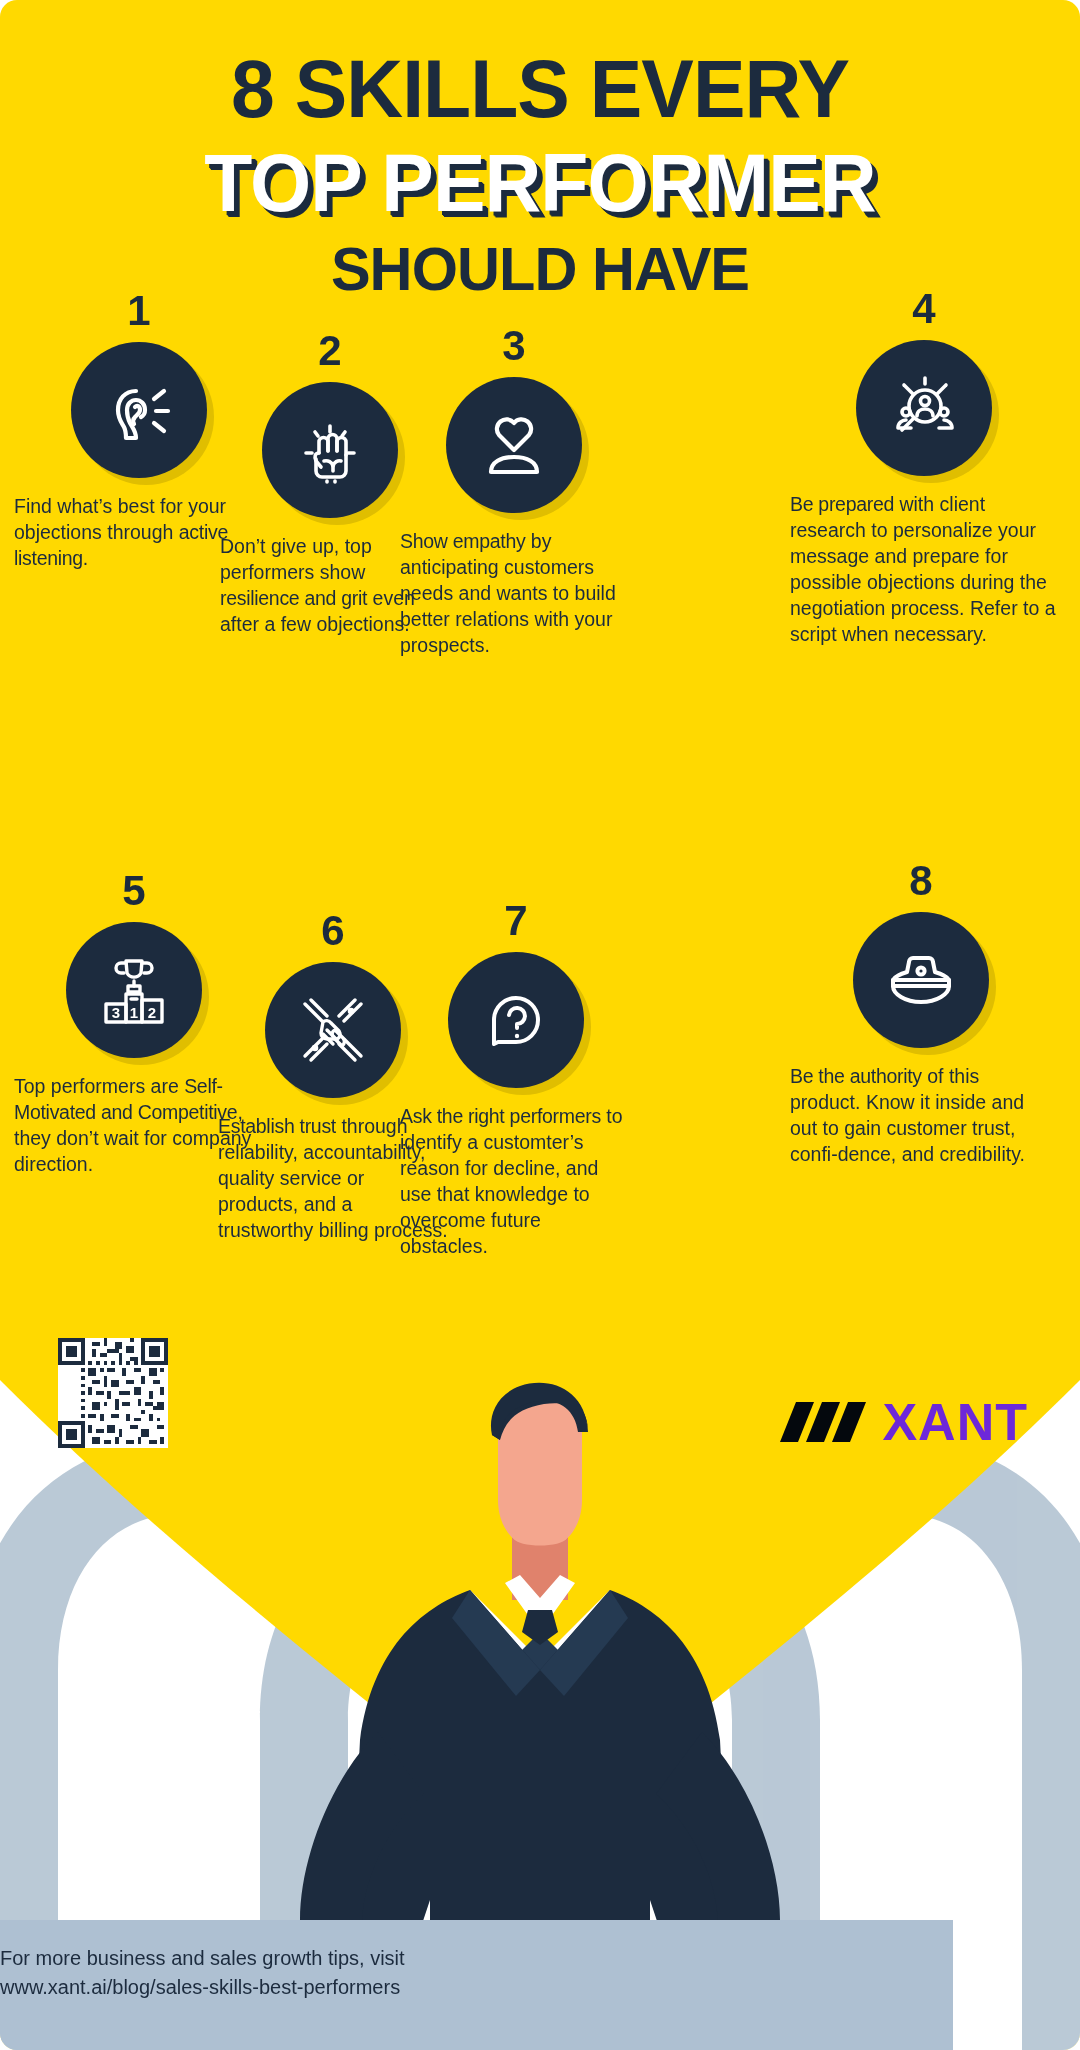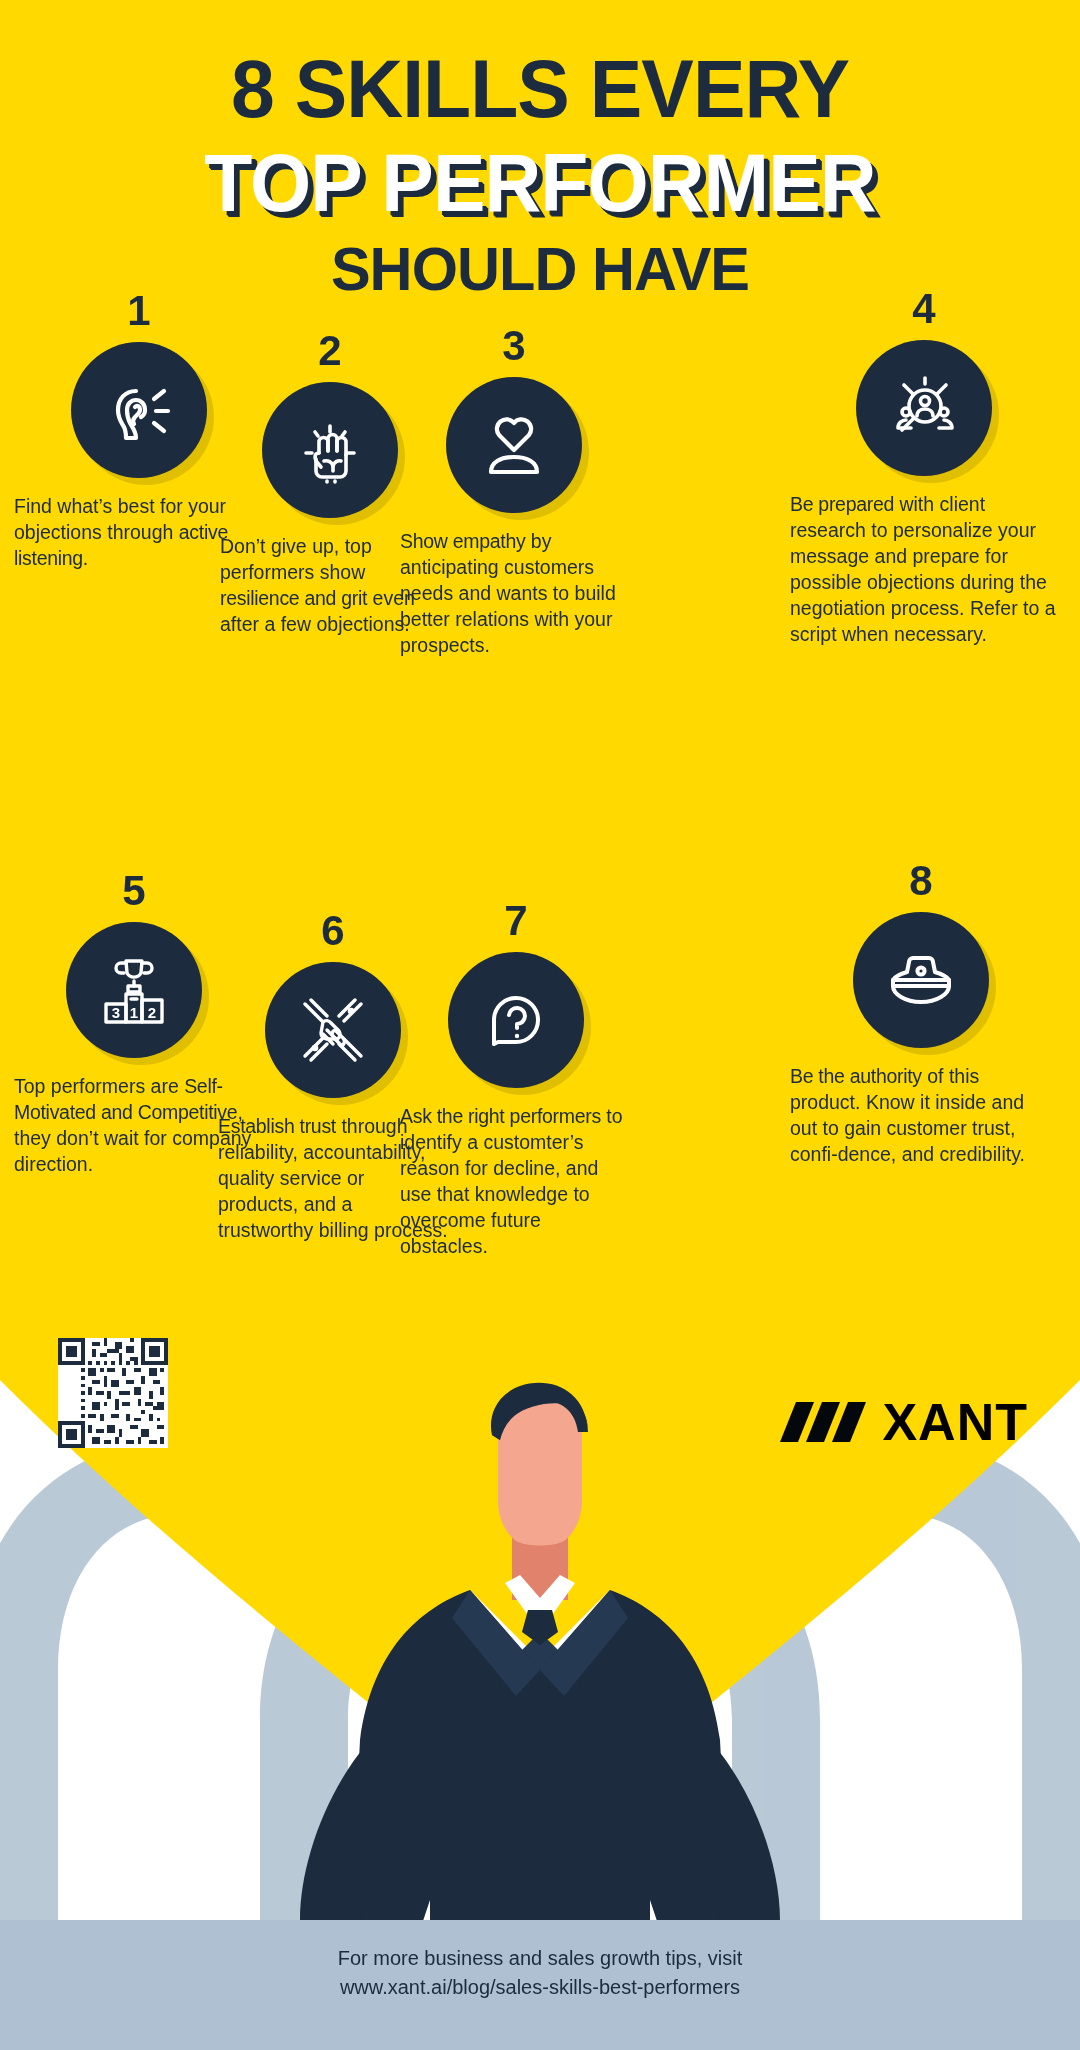--- a/index.html
+++ b/index.html
@@ -9,20 +9,21 @@
     height: 2050px;
     font-family: "Liberation Sans", sans-serif;
   }
 
   #poster {
     position: relative;
     width: 1080px;
     height: 2050px;
     overflow: hidden;
     background: #FFD900;
+    border-radius: 17px;
   }
 
   
   .title-block {
     position: absolute;
     top: 48px;
     left: 0;
     width: 1080px;
     text-align: center;
     z-index: 20;
@@ -115,25 +116,25 @@
     left: 0;
     bottom: 0;
     width: 1080px;
     height: 710px;
     overflow: hidden;
     z-index: 5;
   }
   #footer-bar {
     position: absolute;
     left: 0; bottom: 0;
-    width: 1080px;
+    width: 953px;
     height: 130px;
     background: #AEC0D2;
     z-index: 30;
-    text-align: center;
+    text-align: left;
     padding-top: 24px;
   }
   .footer-line {
     font-size: 20px;
     color: #1C2B3E;
     line-height: 1.45;
     font-family: "Liberation Sans", sans-serif;
   }
 
   
@@ -154,21 +155,21 @@
     z-index: 40;
     display: flex;
     align-items: center;
     gap: 16px;
   }
   #logo .bars { display: block; }
   #logo .wordmark {
     font-size: 52px;
     font-weight: 700;
     letter-spacing: 1px;
-    color: #000000;
+    color: #6d28d9;
     font-family: "Liberation Sans", sans-serif;
   }
 </style>
 </head>
 <body>
 
 <div id="poster">
 
   <div class="title-block">
     <div class="title-line1">8 SKILLS EVERY</div>

